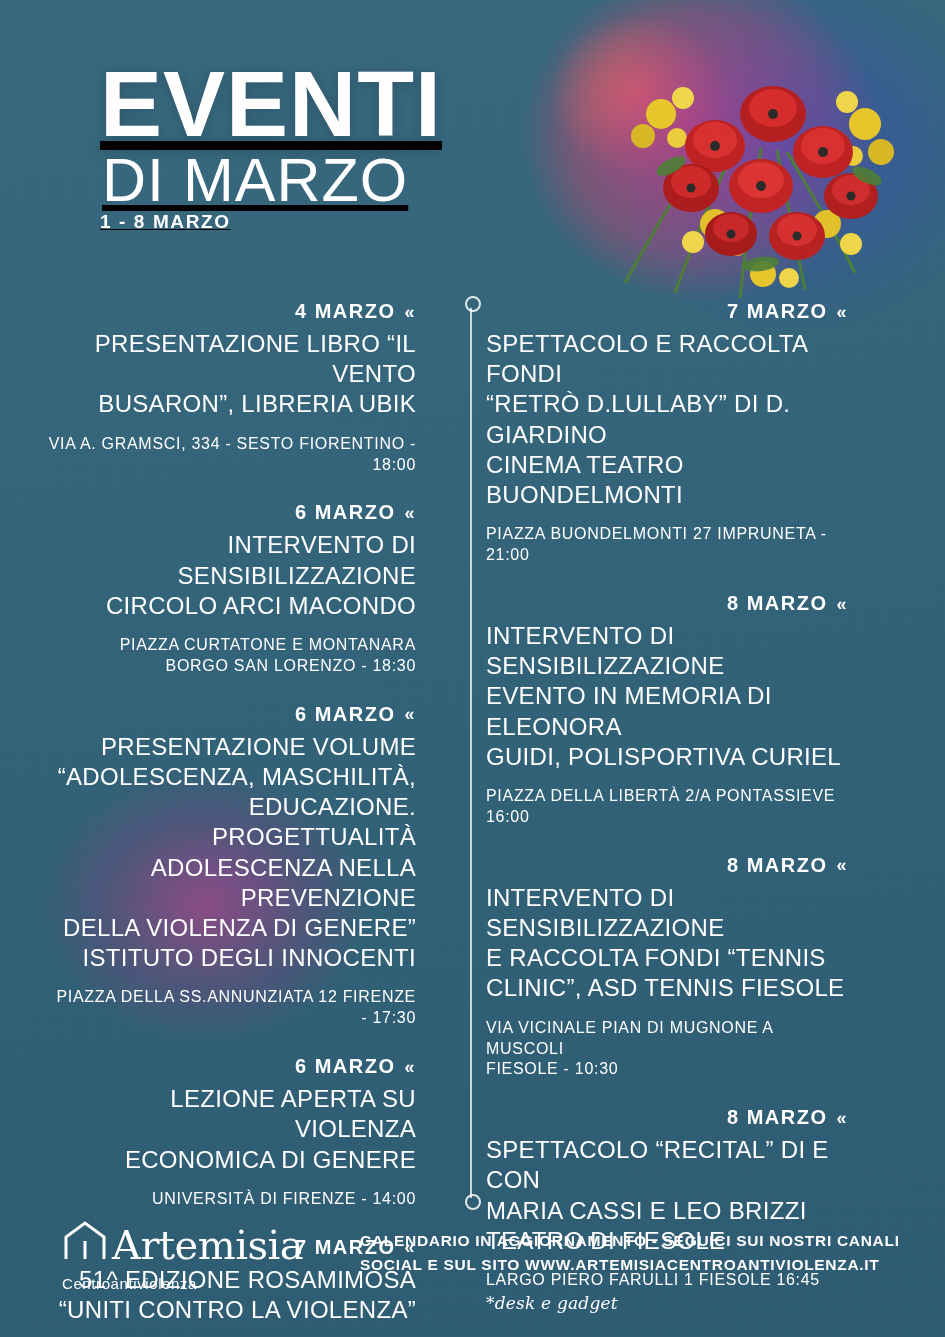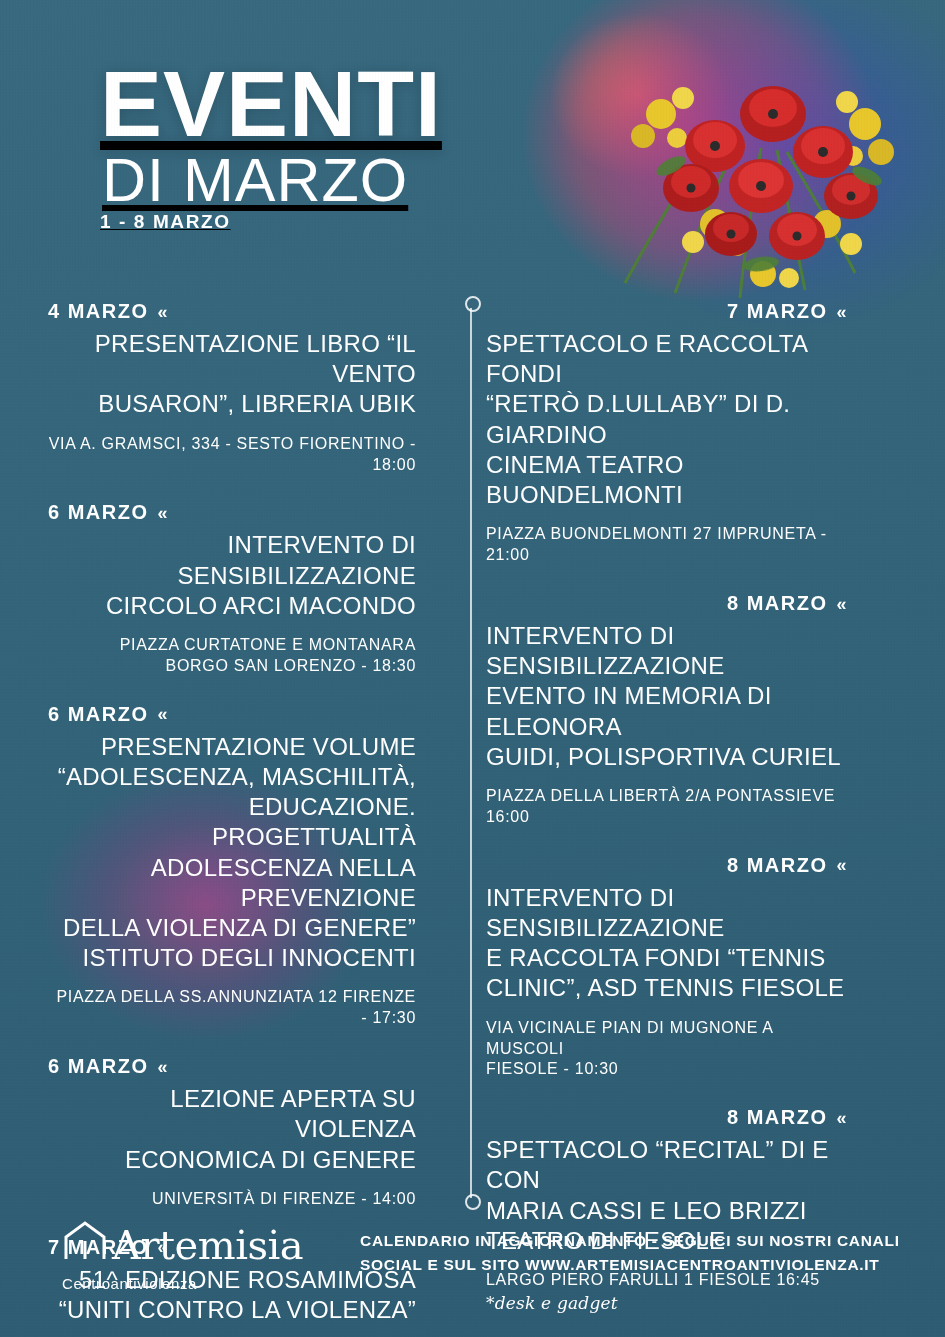--- a/index.html
+++ b/index.html
@@ -98,21 +98,21 @@
   .event-date {
     font-size: 20px;
     font-weight: 700;
     letter-spacing: 1.5px;
     color: #ffffff;
     display: flex;
     align-items: center;
     gap: 9px;
     margin-bottom: 6px;
   }
-  .col-left .event-date { justify-content: flex-start; }
+  .col-left .event-date { justify-content: flex-end; }
   .col-right .event-date { justify-content: flex-end; }
   .chev { font-size: 18px; line-height: 1; color: #ffffff; }
 
   .event-lines {
     font-size: 24px;
     font-weight: 400;
     letter-spacing: 0.3px;
     line-height: 1.26;
     color: #ffffff;
   }

